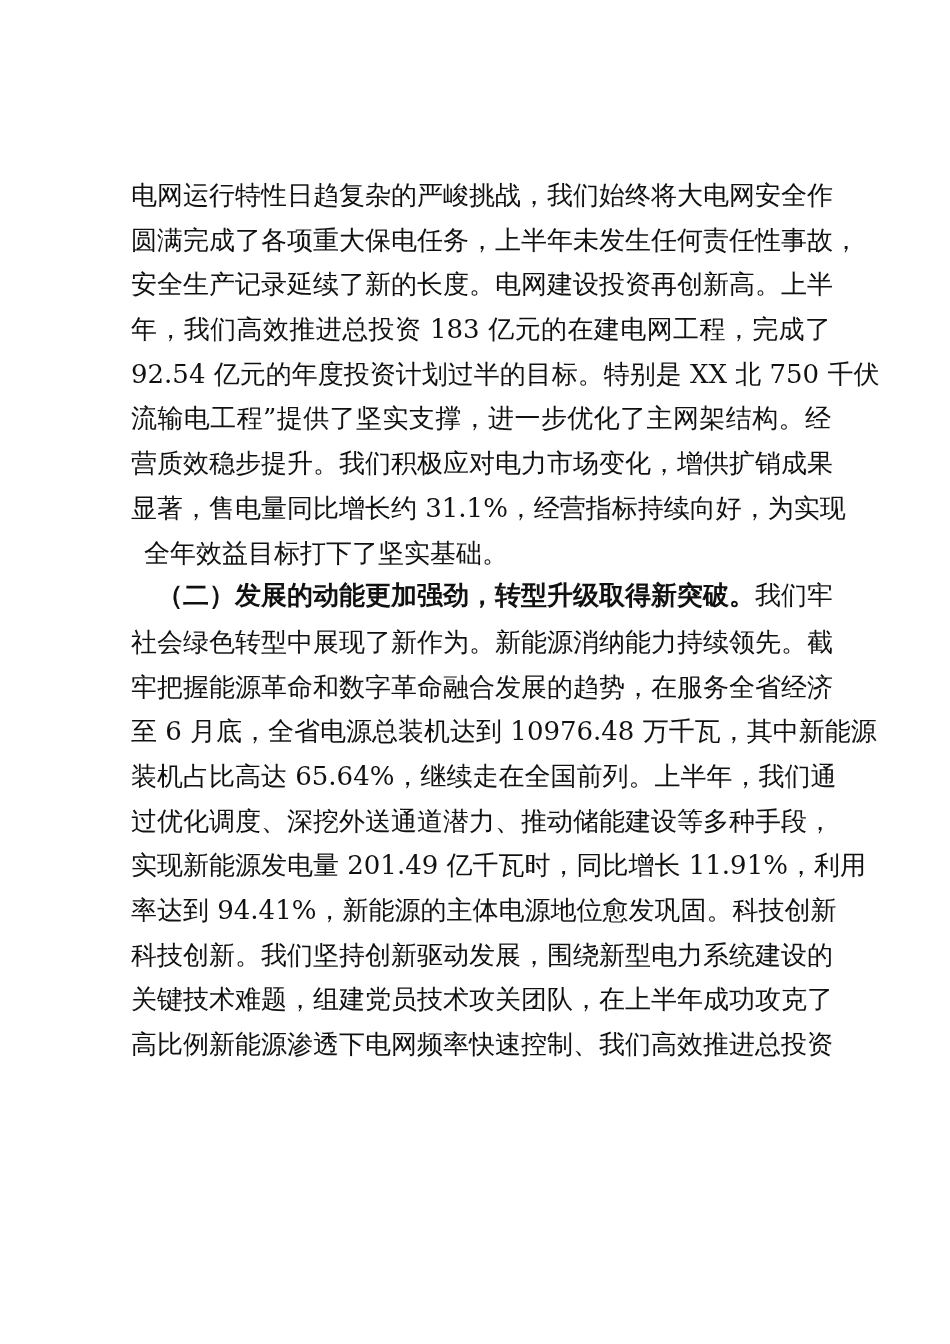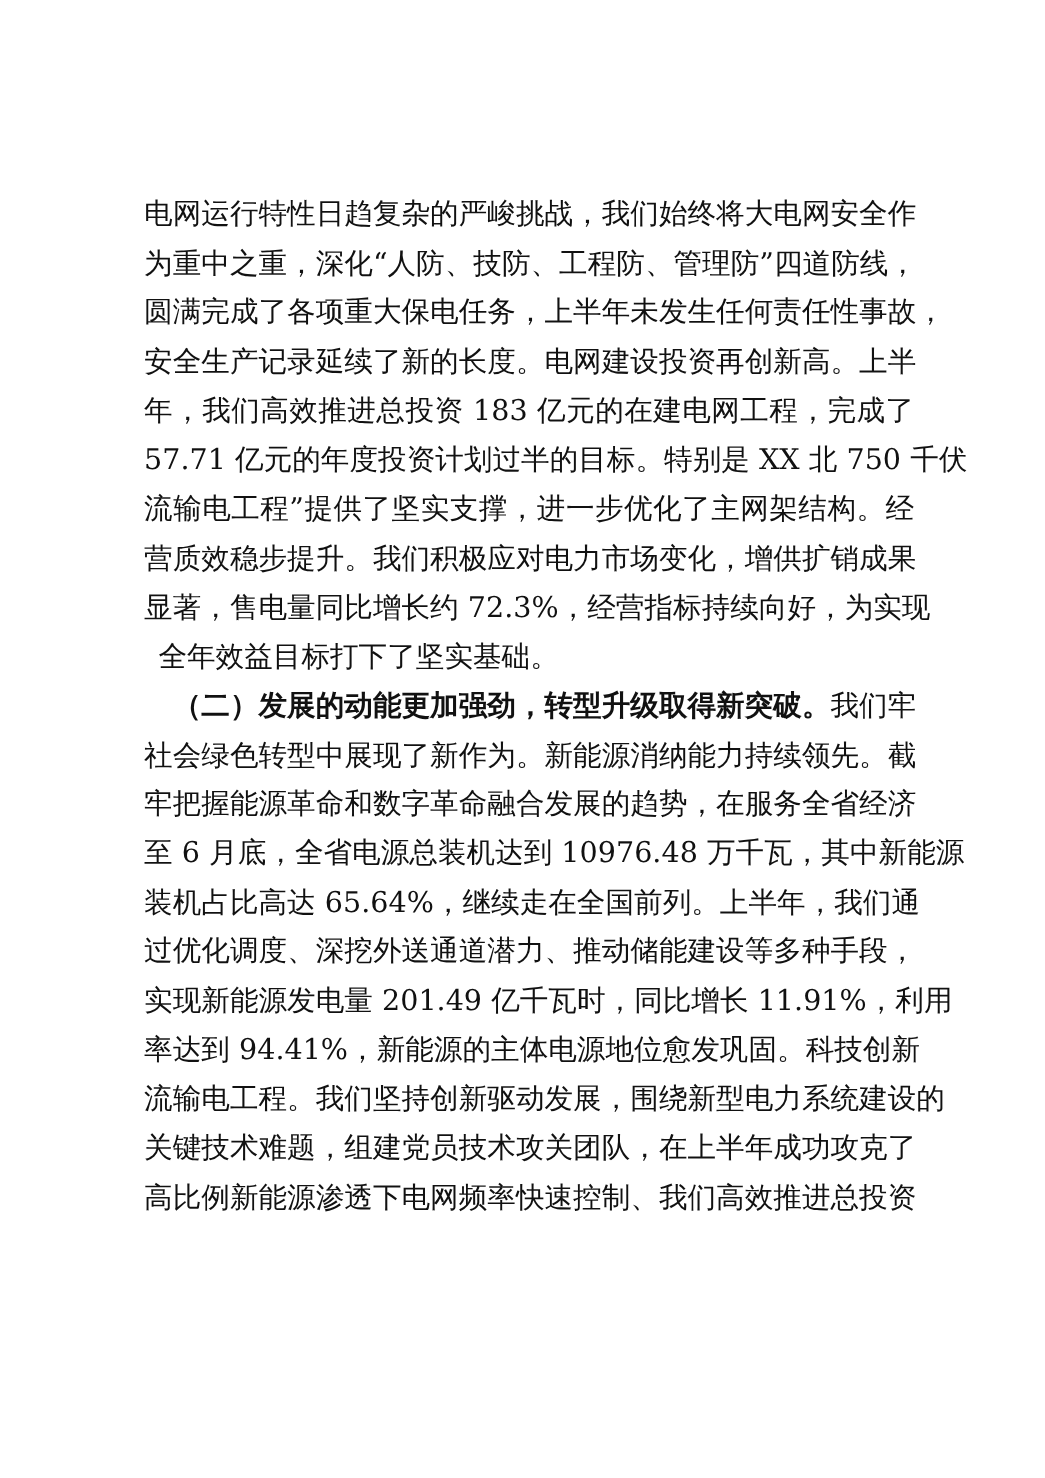--- a/index.html
+++ b/index.html
@@ -39,54 +39,54 @@
     text-align-last: justify;
     overflow: visible;
     letter-spacing: 0;
   }
   .line.last {
     text-align-last: left;
     margin-left: 13px;
   }
   .line.indent {
     padding-left: 26px;
+    font-family: Liberation Mono, monospace;
   }
   .heading-run {
     font-weight: bold;
   }
 </style>
 </head>
 <body>
 
 <div class="page">
   <div class="body-text">
 
     <div>
       <div class="line">电网运行特性日趋复杂的严峻挑战，我们始终将大电网安全作</div>
-      <div class="line">为重中之重，深化“人防、技防、工程防、管理防”四道防线，</div>
       <div class="line">圆满完成了各项重大保电任务，上半年未发生任何责任性事故，</div>
       <div class="line">安全生产记录延续了新的长度。电网建设投资再创新高。上半</div>
       <div class="line">年，我们高效推进总投资 183 亿元的在建电网工程，完成了</div>
-      <div class="line">57.71 亿元的年度投资计划过半的目标。特别是 XX 北 750 千伏</div>
+      <div class="line">92.54 亿元的年度投资计划过半的目标。特别是 XX 北 750 千伏</div>
       <div class="line">流输电工程”提供了坚实支撑，进一步优化了主网架结构。经</div>
       <div class="line">营质效稳步提升。我们积极应对电力市场变化，增供扩销成果</div>
-      <div class="line">显著，售电量同比增长约 72.3%，经营指标持续向好，为实现</div>
+      <div class="line">显著，售电量同比增长约 31.1%，经营指标持续向好，为实现</div>
       <div class="line last">全年效益目标打下了坚实基础。</div>
     </div>
 
     <div>
       <div class="line indent">
         <span class="heading-run">（二）发展的动能更加强劲，转型升级取得新突破。</span><span>我们牢</span>
       </div>
       <div class="line">社会绿色转型中展现了新作为。新能源消纳能力持续领先。截</div>
       <div class="line">牢把握能源革命和数字革命融合发展的趋势，在服务全省经济</div>
       <div class="line">至 6 月底，全省电源总装机达到 10976.48 万千瓦，其中新能源</div>
       <div class="line">装机占比高达 65.64%，继续走在全国前列。上半年，我们通</div>
       <div class="line">过优化调度、深挖外送通道潜力、推动储能建设等多种手段，</div>
       <div class="line">实现新能源发电量 201.49 亿千瓦时，同比增长 11.91%，利用</div>
       <div class="line">率达到 94.41%，新能源的主体电源地位愈发巩固。科技创新</div>
-      <div class="line">流输电工程。我们坚持创新驱动发展，围绕新型电力系统建设的</div>
+      <div class="line">科技创新。我们坚持创新驱动发展，围绕新型电力系统建设的</div>
       <div class="line">关键技术难题，组建党员技术攻关团队，在上半年成功攻克了</div>
       <div class="line">高比例新能源渗透下电网频率快速控制、我们高效推进总投资</div>
     </div>
 
   </div>
 </div>
 
 </body></html>

